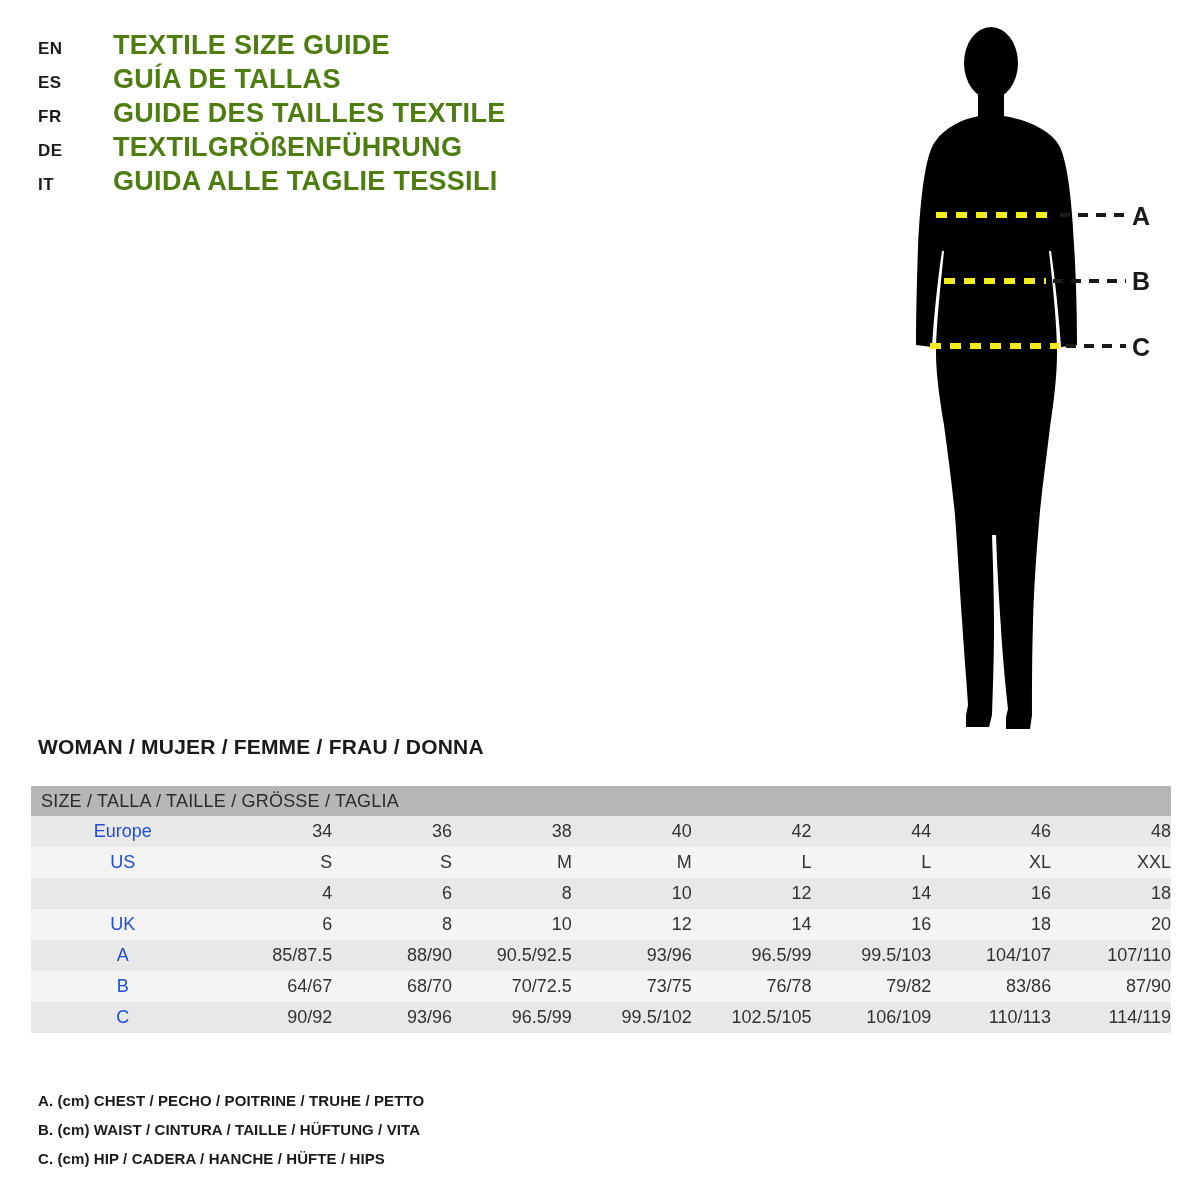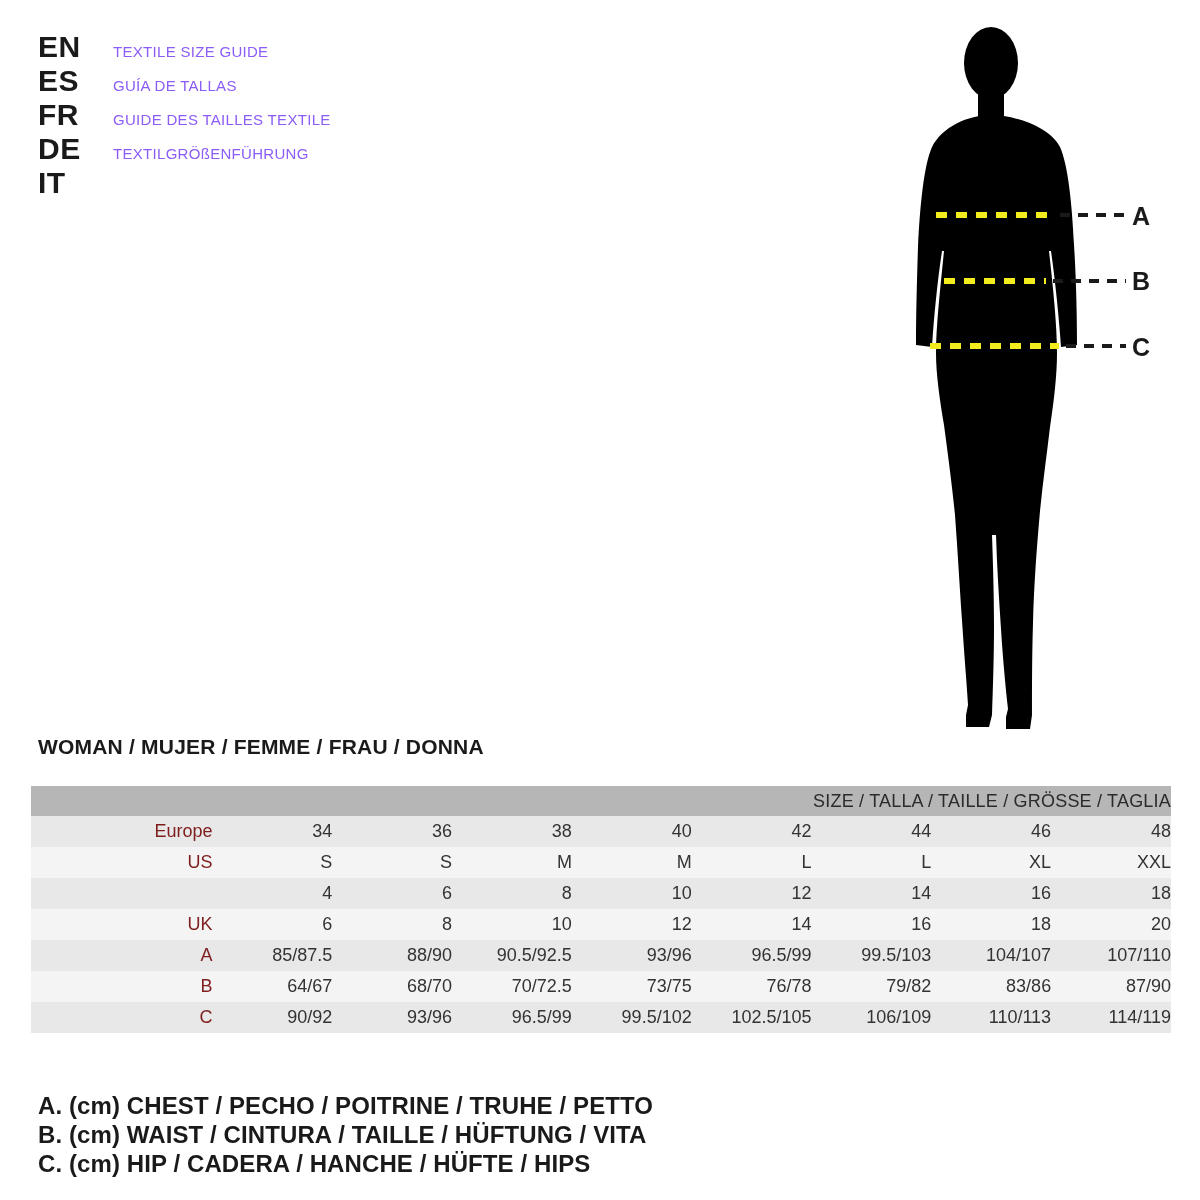--- a/index.html
+++ b/index.html
@@ -23,30 +23,30 @@
     top: 30px;
     width: 520px;
   }
   .lang-row {
     display: flex;
     align-items: baseline;
     height: 34px;
   }
   .lang-code {
     width: 75px;
-    font-size: 30px;
+    font-size: 17px;
     font-weight: bold;
     letter-spacing: 0.5px;
     color: #1a1a1a;
   }
   .lang-text {
-    font-size: 15px;
-    font-weight: normal;
+    font-size: 27px;
+    font-weight: bold;
     letter-spacing: 0.3px;
-    color: #8b5cf6;
+    color: #4d7c0f;
     white-space: nowrap;
   }
 
   
   .figure-area {
     position: absolute;
     left: 860px;
     top: 15px;
     width: 330px;
     height: 730px;
@@ -90,47 +90,47 @@
   .size-table td {
     padding: 0;
     height: 31px;
     line-height: 31px;
     font-weight: normal;
     text-align: center;
   }
   .size-table .hdr-row th {
     background: #b6b6b6;
     color: #2b2b2b;
-    text-align: right;
+    text-align: left;
     font-weight: normal;
     font-size: 18px;
     padding-left: 10px;
     height: 30px;
     line-height: 30px;
     letter-spacing: 0.2px;
   }
   .size-table tbody tr:nth-child(odd) { background: #e8e8e8; }
   .size-table tbody tr:nth-child(even) { background: #f4f4f4; }
   .size-table td.rowlabel {
-    text-align: right;
+    text-align: center;
     padding-left: 2px;
     width: 180px;
-    color: #7f1d1d;
+    color: #1d4ed8;
   }
   .size-table td.val { width: 120px; text-align: right; }
 
   
   .legend {
     position: absolute;
     left: 38px;
     top: 1092px;
     width: 700px;
   }
   .legend-line {
-    font-size: 24px;
+    font-size: 15px;
     font-weight: bold;
     color: #1a1a1a;
     height: 29px;
     letter-spacing: 0.1px;
     white-space: nowrap;
   }
 </style>
 </head>
 <body>
 
@@ -146,20 +146,21 @@
   <div class="lang-row">
     <span class="lang-code">FR</span>
     <span class="lang-text">GUIDE DES TAILLES TEXTILE</span>
   </div>
   <div class="lang-row">
     <span class="lang-code">DE</span>
     <span class="lang-text">TEXTILGRÖßENFÜHRUNG</span>
   </div>
   <div class="lang-row">
     <span class="lang-code">IT</span>
+    <span class="lang-text">GUIDA ALLE TAGLIE TESSILI</span>
   </div>
 </div>
 
 <div class="figure-area">
   <svg width="330" height="730" viewBox="0 0 330 730">
 
     <ellipse cx="131" cy="48" rx="27" ry="36" fill="#000000"></ellipse>
 
     <path d="M118 78 h26 v28 h-26 z" fill="#000000"></path>
 

